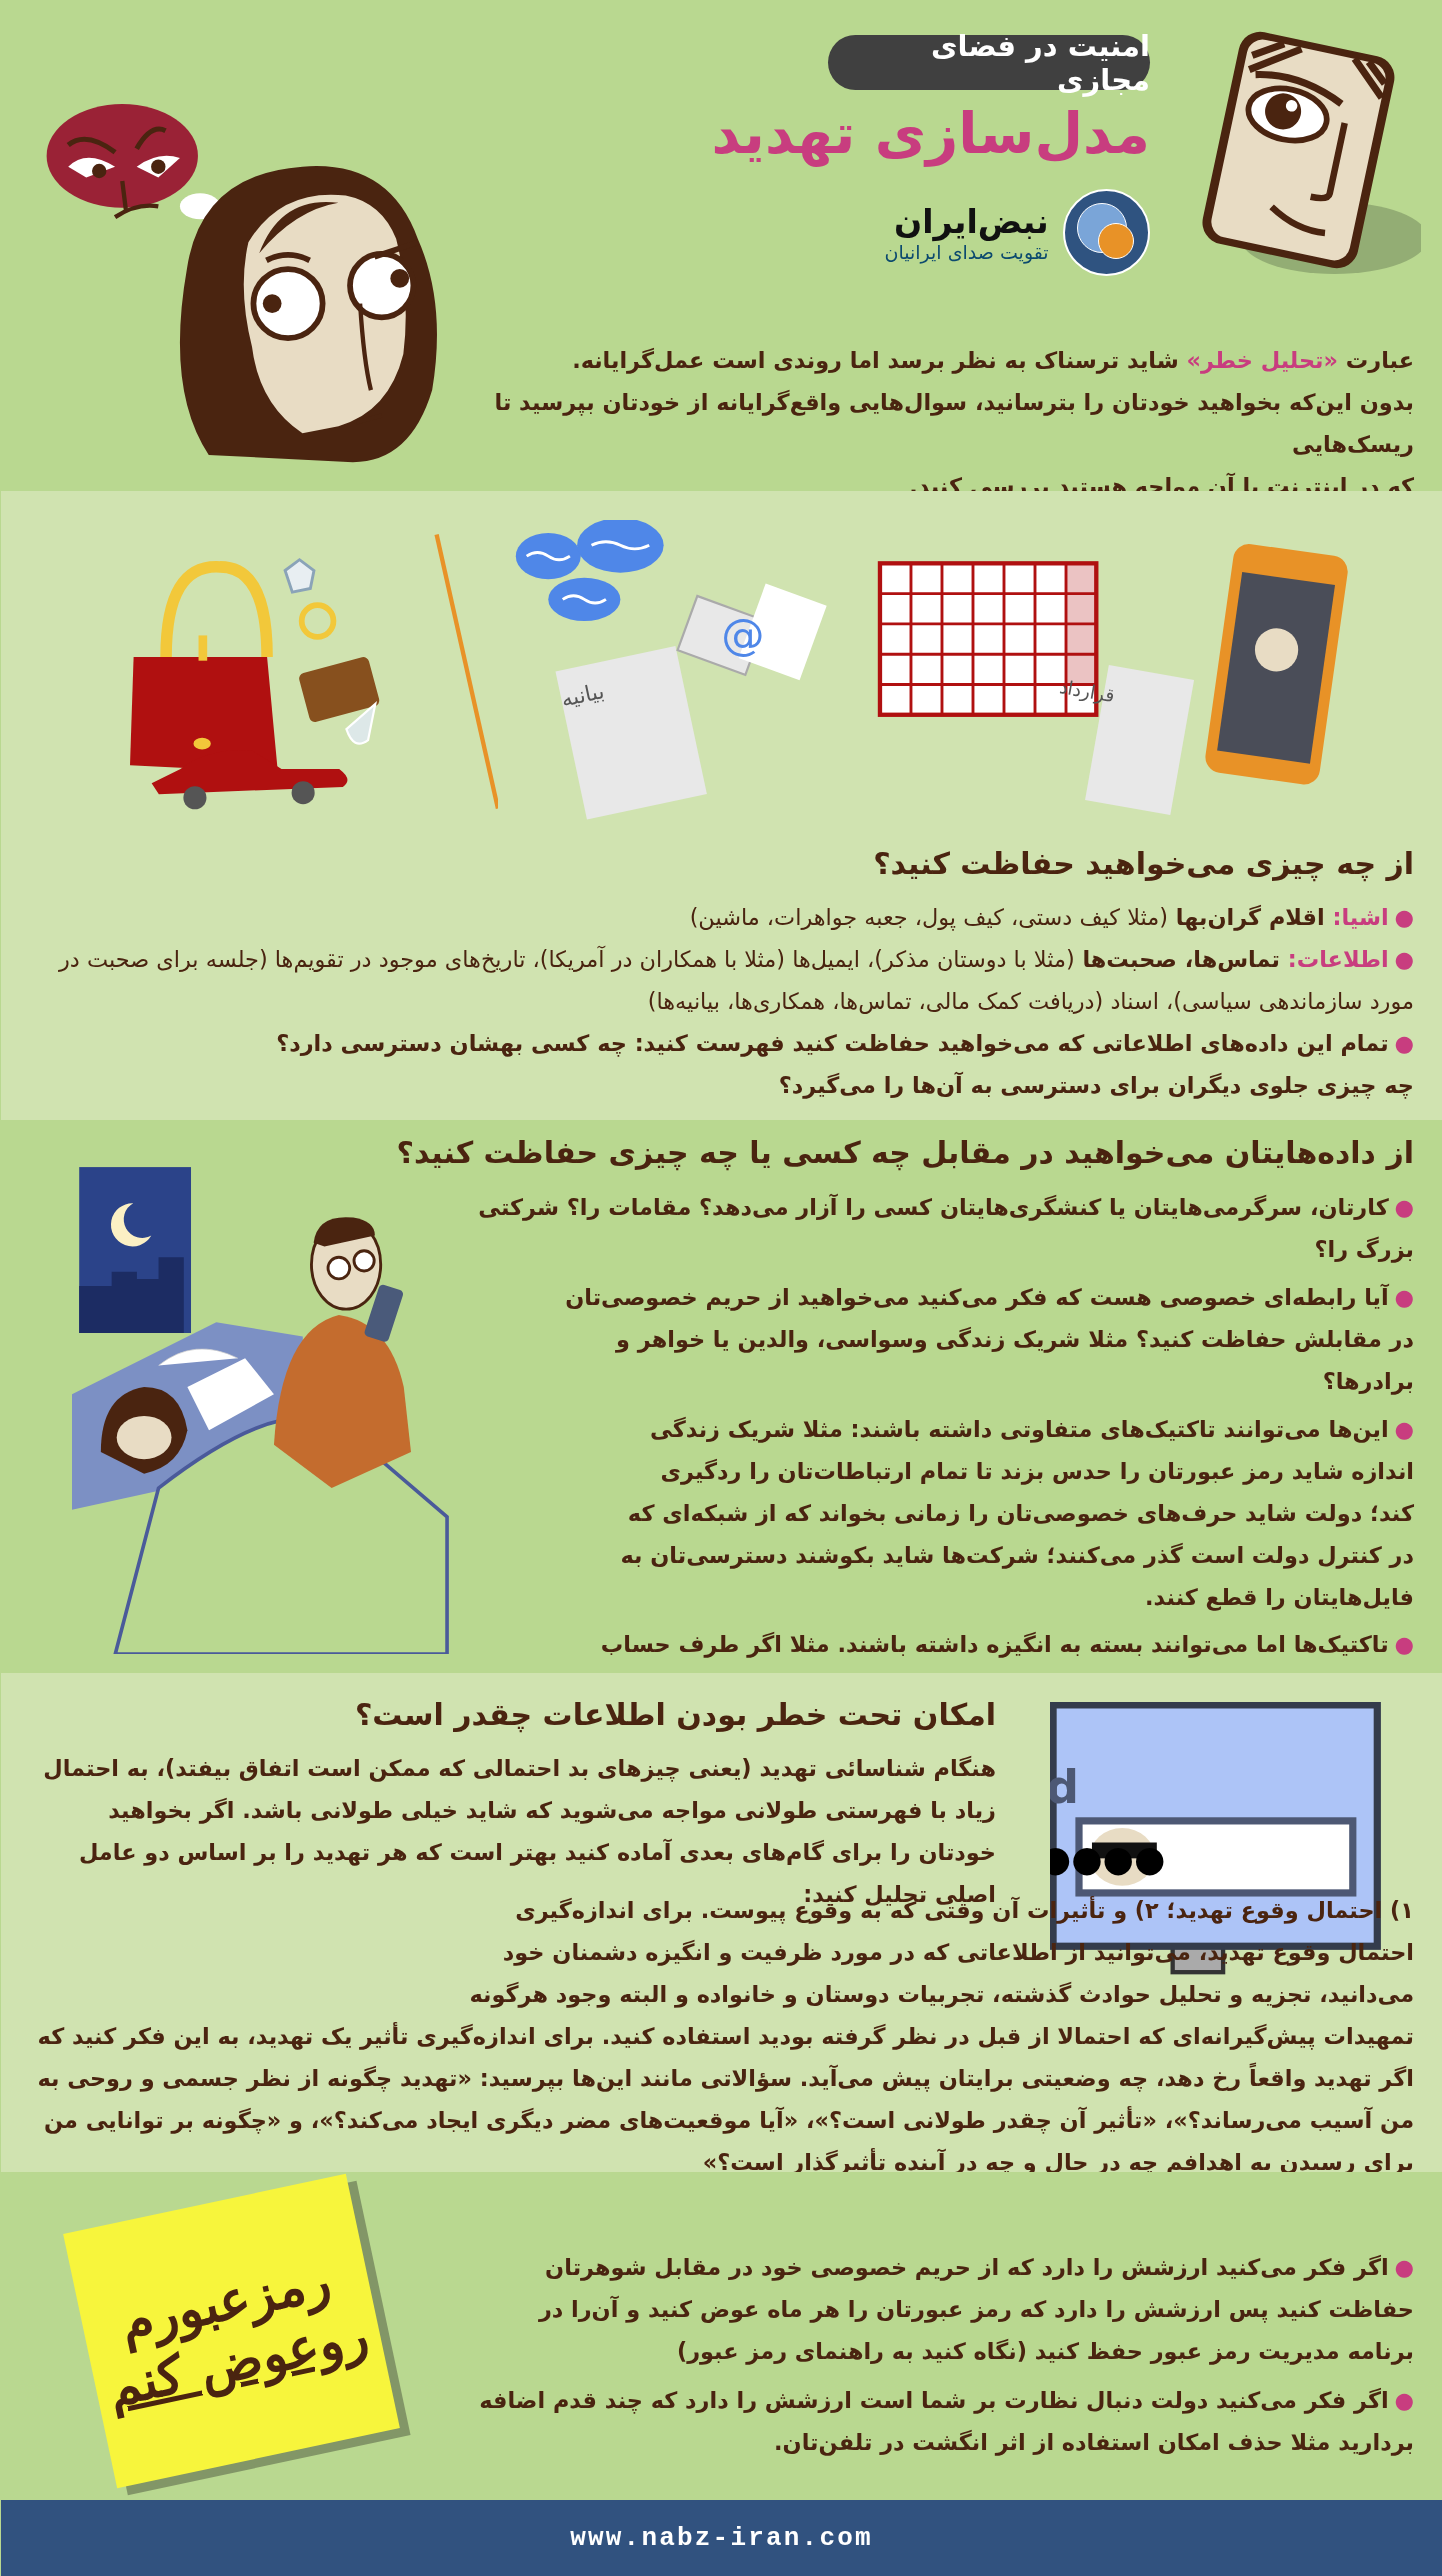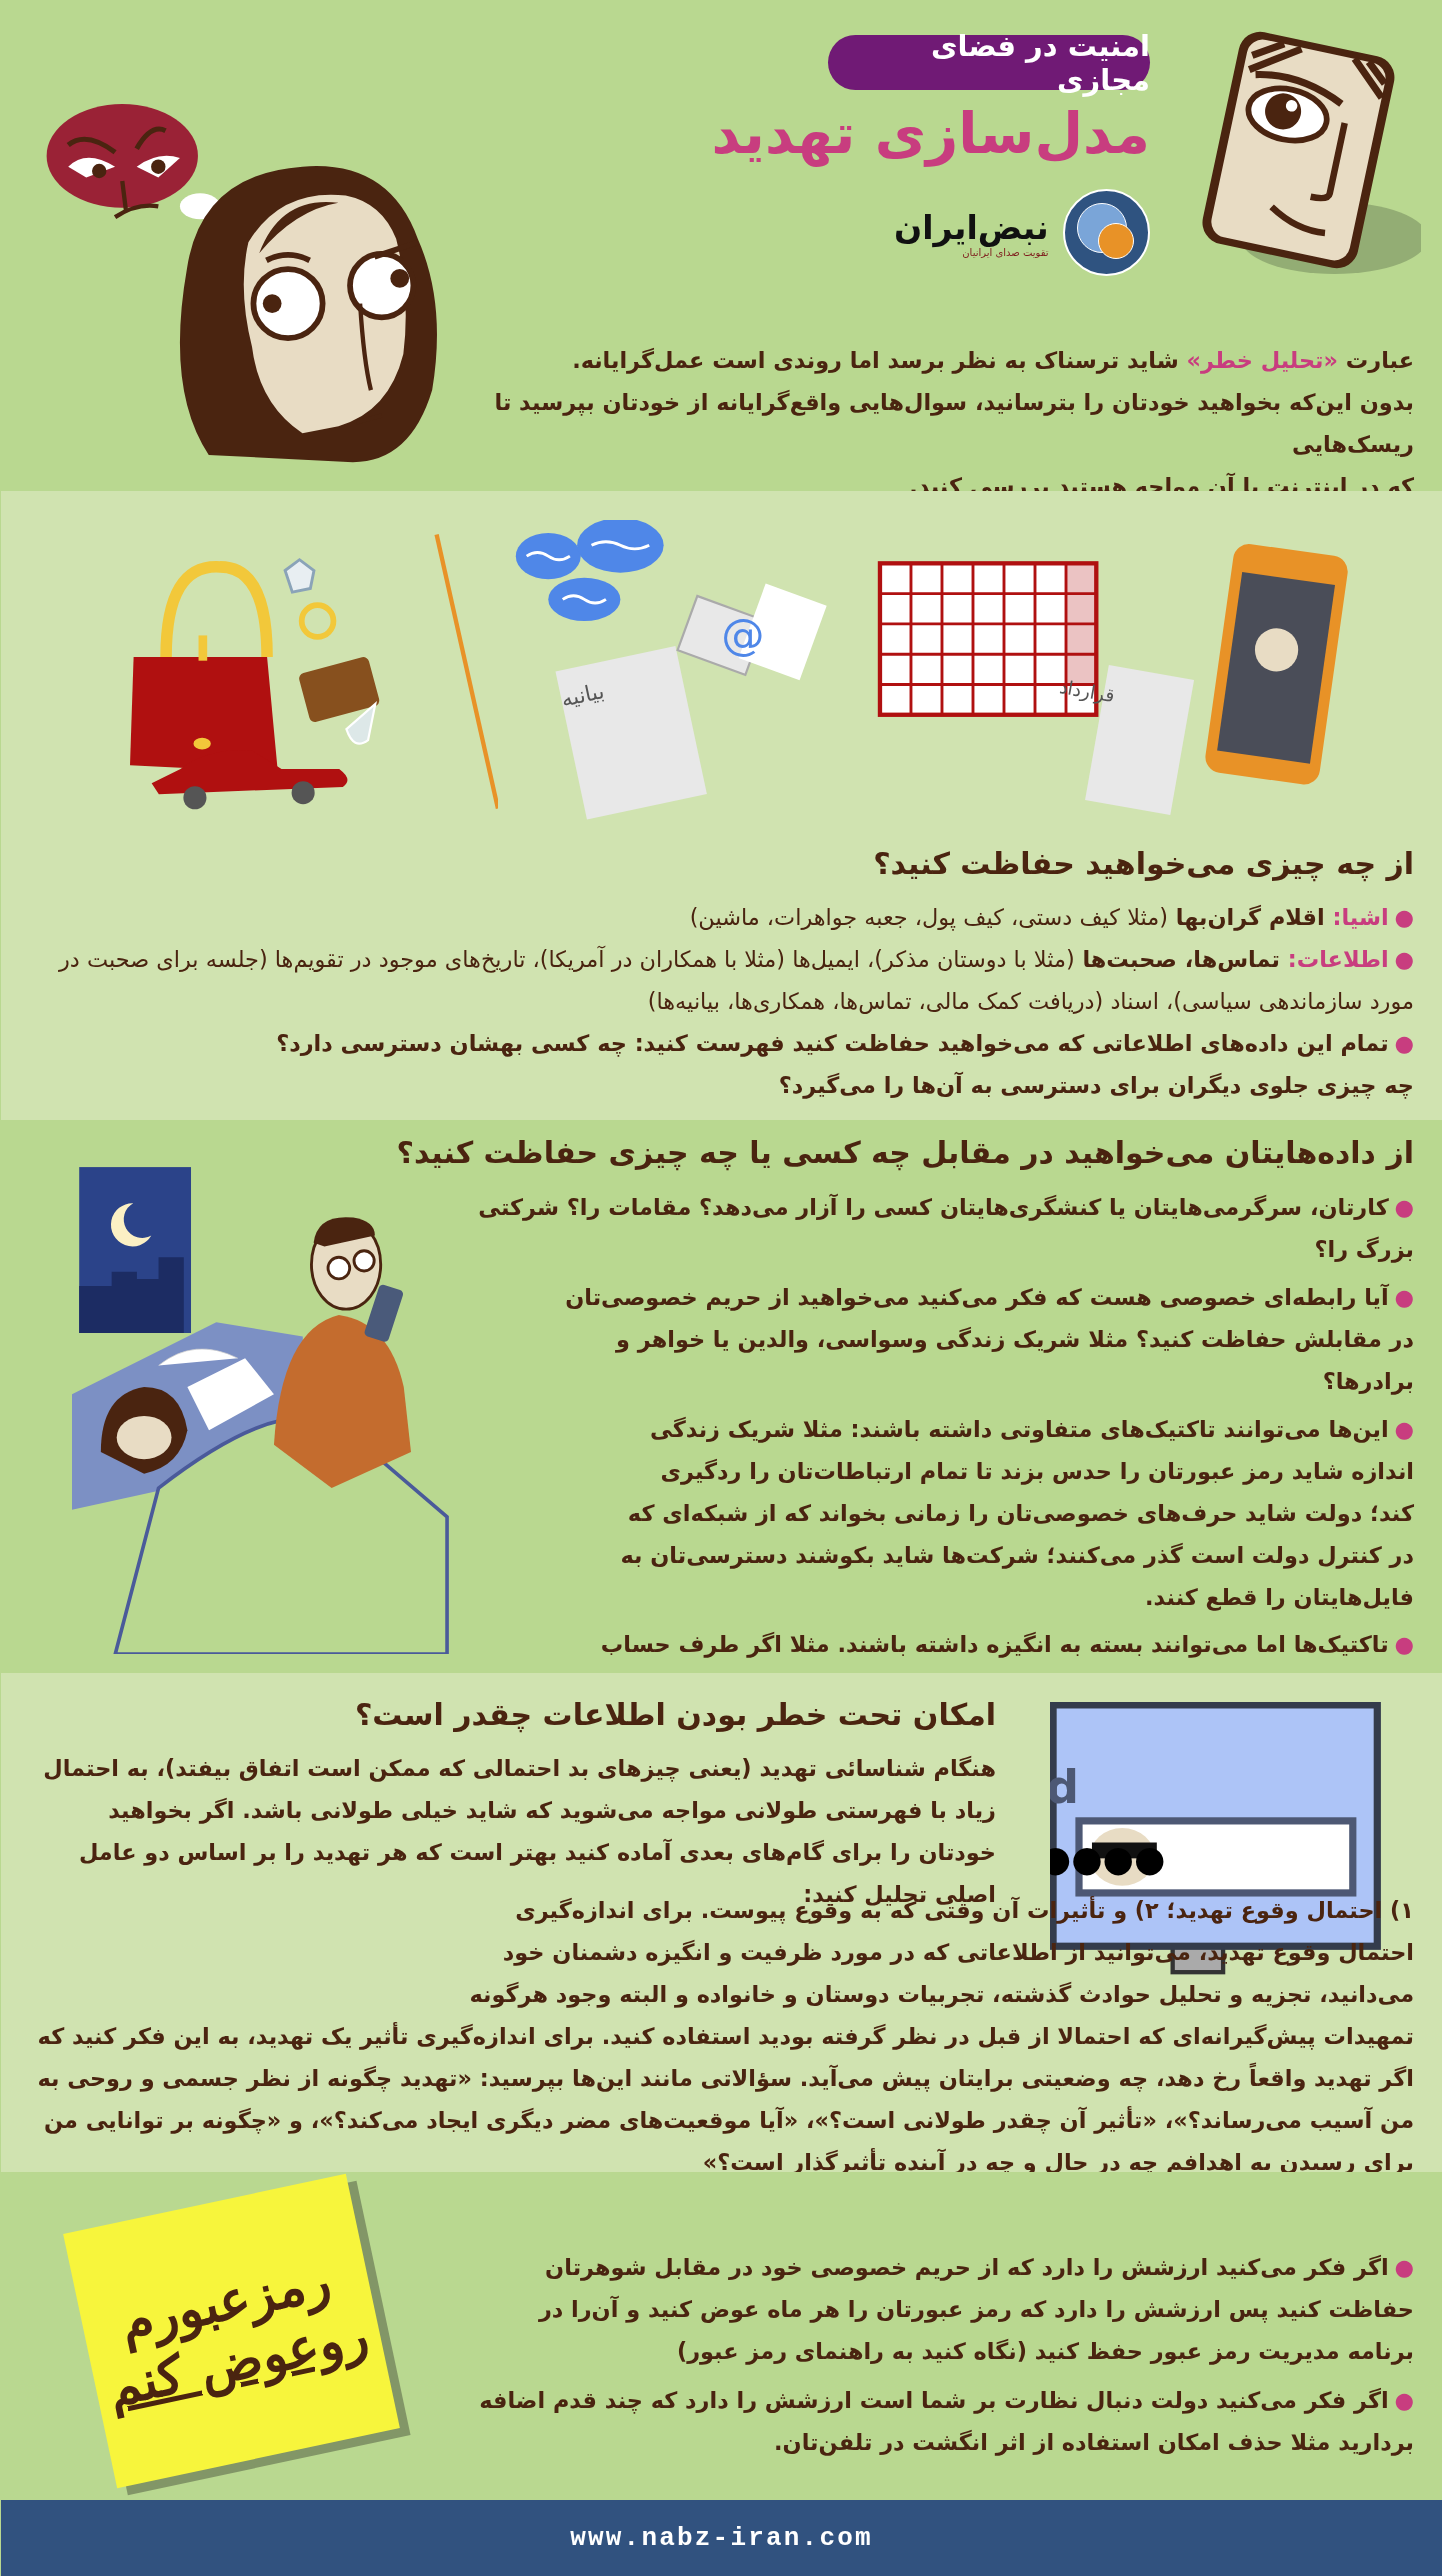--- a/index.html
+++ b/index.html
@@ -11,28 +11,28 @@
   .abs { position: absolute; }
   .txt { font-weight: bold; color: #4a2410; direction: rtl; text-align: right; }
   .h2 { font-size: 30px; line-height: 1.3; }
   .p { font-size: 22.4px; line-height: 42px; }
   .pink { color: #c83d7f; }
   .bullet { color: #c83d7f; margin-left: 5.8px; }
   .sticky-text { font-family: "DejaVu Serif", serif; }
 
   
   #s1 { height: 491px; }
-  .topic-pill { position: absolute; right: 293px; top: 35px; width: 322px; height: 55px; border-radius: 27.4px; background: #701a75; color: #fff; font-size: 29px; font-weight: bold; display: flex; align-items: center; justify-content: center; }
+  .topic-pill { position: absolute; right: 293px; top: 35px; width: 322px; height: 55px; border-radius: 27.4px; background: #404040; color: #fff; font-size: 29px; font-weight: bold; display: flex; align-items: center; justify-content: center; }
   .main-title { position: absolute; right: 293px; top: 101px; font-size: 56px; font-weight: bold; color: #c83d7f; }
   .logo { position: absolute; right: 293px; top: 189px; display: flex; align-items: center; gap: 14.4px; direction: rtl; }
   .logo-circle { width: 87px; height: 87px; border-radius: 50%; background: #2f5380; border: 2.2px solid #fff; position: relative; }
   .logo-circle .c1 { position: absolute; left: 11.5px; top: 11.5px; width: 50px; height: 50px; border-radius: 50%; background: #7aa5d8; border: 1.4px solid #fff; }
   .logo-circle .c2 { position: absolute; left: 33px; top: 32px; width: 36px; height: 36px; border-radius: 50%; background: #e89227; border: 1.4px solid #fff; }
   .logo-name { font-size: 33px; font-weight: bold; color: #111; }
-  .logo-tag { font-size: 10px; color: #7f1d1d; }
+  .logo-tag { font-size: 19px; color: #0c4a6e; }
   .intro { position: absolute; right: 29px; top: 339px; width: 974px; }
 
   
   #s2 { height: 629px; }
   #s3 { height: 553px; }
   #s4 { height: 499px; }
   #s5 { height: 328px; }
   .footer { height: 76px; background: #31527f; display: flex; align-items: center; justify-content: center; }
   .footer span { color: #fff; font-size: 26px; font-weight: bold; letter-spacing: 2.2px; font-family: Liberation Mono, monospace; direction: ltr; }
 </style>

